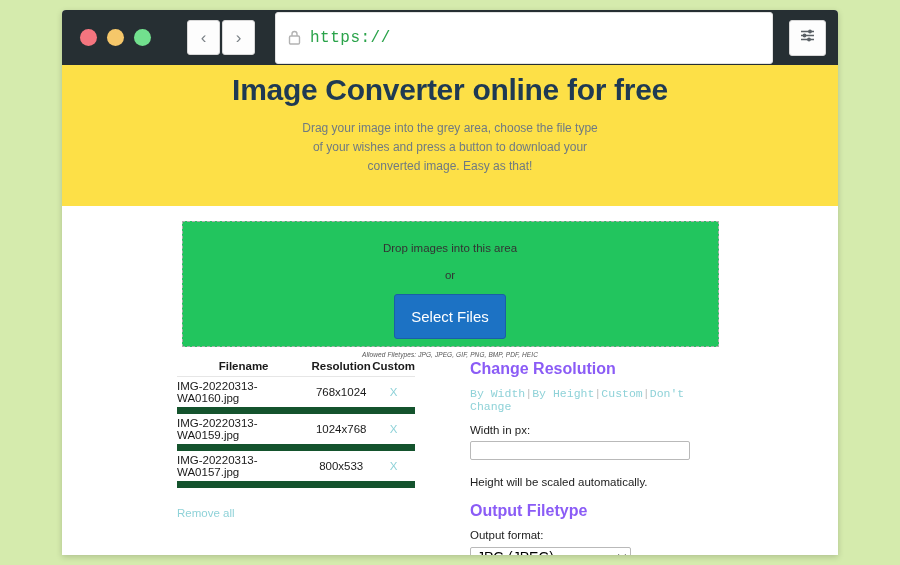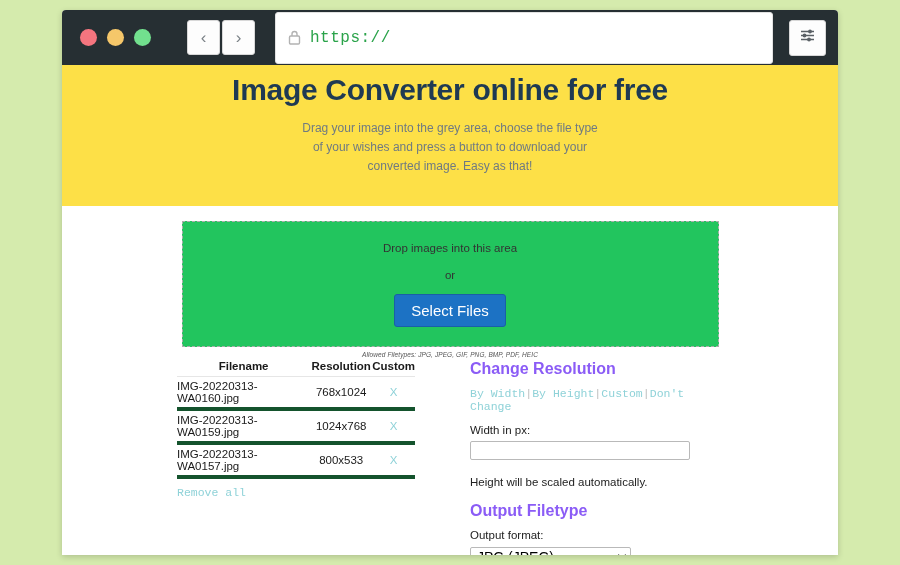--- a/index.html
+++ b/index.html
@@ -156,21 +156,21 @@
     color: #333;
     margin-top: 15px;
   }
   #select-files-btn {
     margin: 13px auto 0 auto;
     display: block;
     background: #1c72c4;
     border: 1px solid #1a5fa6;
     color: #fff;
     font-size: 15px;
-    padding: 7px 16px;
+    padding: 13px 16px;
     border-radius: 3px;
     font-family: "Liberation Sans", sans-serif;
     cursor: pointer;
   }
   #allowed-types {
     text-align: center;
     font-size: 6.5px;
     color: #555;
     font-style: italic;
     margin-top: 4px;
@@ -216,34 +216,33 @@
     font-weight: bold;
     padding: 0 0 4px 0;
     border-bottom: 1px solid #e6e6e6;
   }
   table#files-table th.res,
   table#files-table td.res { text-align: center; width: 62px; }
   table#files-table th.del,
   table#files-table td.del { text-align: center; width: 38px; }
   table#files-table td {
     padding: 3px 0;
-    border-bottom: 4px solid #14532d;
+    border-bottom: 7px solid #14532d;
   }
   .del-x {
     color: #8fd2d8;
     text-decoration: none;
     font-size: 11.5px;
   }
   #remove-all {
     display: inline-block;
-    margin-top: 7px;
+    margin-top: 19px;
     font-size: 11.5px;
     color: #8fd2d8;
     text-decoration: none;
-    font-family: Liberation Mono, monospace;
   }
 
   .opt-links {
     font-size: 11.5px;
     margin-bottom: 11px;
     color: #8fd2d8;
   }
   .opt-links a {
     color: #8fd2d8;
     text-decoration: none;

